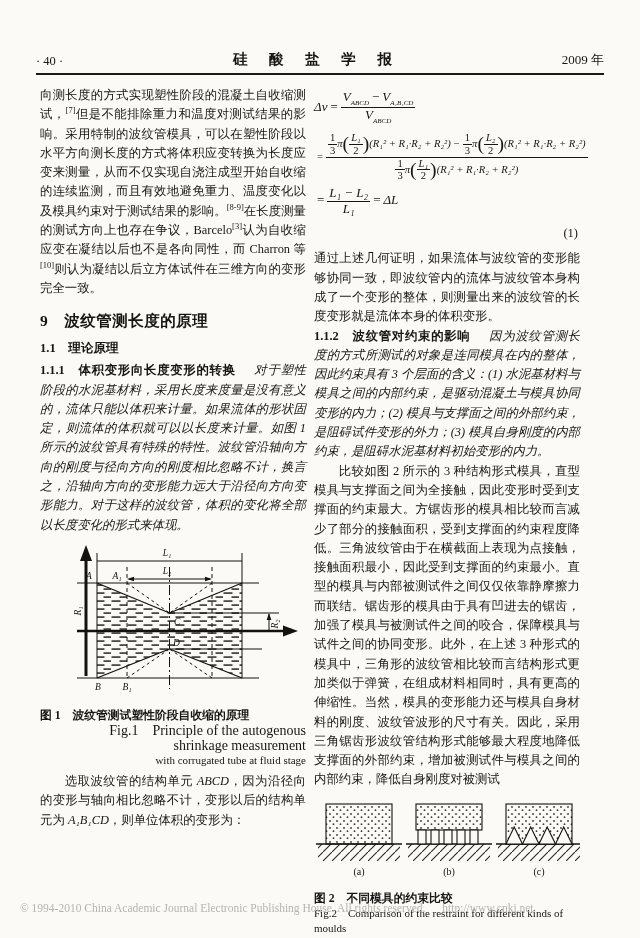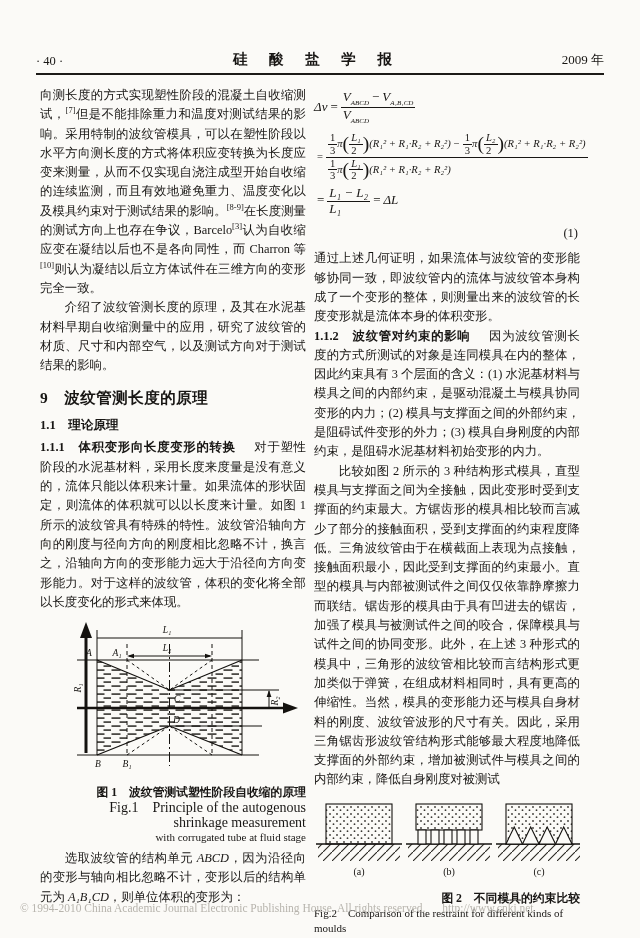--- a/index.html
+++ b/index.html
@@ -13,37 +13,37 @@
   .hdr .year{font-size:13px;}
   
   .col{position:absolute;top:86px;width:266px;}
   .colL{left:40px;}
   .colR{left:314px;}
   p{margin:0;font-size:12.4px;line-height:19.3px;text-align:justify;}
   .ind{text-indent:2em;}
   sup.ref{font-size:8.5px;line-height:0;}
   .it{font-style:italic;}
   .runin-head{font-weight:bold;font-family:Liberation Serif, serif;}
-  .runin-gap{margin-left:1.5em;}
+  .runin-gap{margin-left:1.5em;font-style:italic;}
   .h1sec{font-size:15.5px;font-weight:bold;margin:13px 0 8px 0;letter-spacing:0.5px;}
   .h2sec{font-size:12.6px;font-weight:bold;margin:1px 0 4px 0;}
   
   .eqblock{margin:2px 0 8px 0;font-family:"Liberation Serif","DejaVu Serif",serif;}
   .eq-line{white-space:nowrap;margin:4px 0;font-size:13px;}
   .eq-line2{font-size:10.6px;margin:6px 0 2px 0;}
   .op{font-style:normal;padding:0 3px;}
-  .frac{display:inline-block;vertical-align:middle;line-height:1.12;}
+  .frac{display:inline-block;vertical-align:middle;text-align:center;line-height:1.12;}
   .frac .t{display:block;border-bottom:1px solid #181614;padding:0 2px;}
   .frac .b{display:block;padding:0 2px;}
   sub.ms{font-size:7px;font-style:italic;letter-spacing:0;}
   .bigp{font-style:normal;font-size:185%;vertical-align:middle;line-height:0;font-weight:300;}
   .eq-num{text-align:right;font-size:12.5px;margin:10px 2px 2px 0;}
   
   .figwrap{margin:8px 0 4px 0;text-align:center;}
-  .capzh{font-size:11.8px;font-weight:bold;text-align:right;margin-top:8px;line-height:16px;}
+  .capzh{font-size:11.8px;font-weight:bold;text-align:left;margin-top:8px;line-height:16px;}
   .capen{font-size:14px;line-height:15px;text-align:right;padding-left:20px;}
   .capen2{font-size:11px;line-height:15px;text-align:right;padding-left:58px;}
   .capen-c{font-size:11px;line-height:15px;text-align:left;}
   .flab{font-family:"Liberation Serif","DejaVu Serif",serif;font-style:italic;font-size:9.5px;fill:#14120f;}
   .flab2{font-family:"Liberation Serif","DejaVu Serif",serif;font-size:10px;fill:#14120f;}
   
   .ftr{position:absolute;top:902px;left:20px;width:600px;font-size:11.5px;color:#b7b4ad;}
   .ftr a{color:#b7b4ad;text-decoration:none;}
 </style>
 </head>
@@ -52,21 +52,20 @@
 <div class="page">
 
   <div class="hdr">
     <span class="pgnum">· 40 ·</span>
     <span class="jtitle">硅 酸 盐 学 报</span>
     <span class="year">2009 年</span>
   </div>
 
   <div class="col colL">
     <p><span>向测长度的方式实现塑性阶段的混凝土自收缩测试，</span><sup class="ref">[7]</sup><span>但是不能排除重力和温度对测试结果的影响。采用特制的波纹管模具，可以在塑性阶段以水平方向测长度的方式将体积应变转换为长度应变来测量，从而不仅实现自浇注成型开始自收缩的连续监测，而且有效地避免重力、温度变化以及模具约束对于测试结果的影响。</span><sup class="ref">[8-9]</sup><span>在长度测量的测试方向上也存在争议，Barcelo</span><sup class="ref">[3]</sup><span>认为自收缩应变在凝结以后也不是各向同性，而 Charron 等</span><sup class="ref">[10]</sup><span>则认为凝结以后立方体试件在三维方向的变形完全一致。</span></p>
-    <p class="ind">介绍了波纹管测长度的原理，及其在水泥基材料早期自收缩测量中的应用，研究了波纹管的材质、尺寸和内部空气，以及测试方向对于测试结果的影响。</p>
 
     <div class="h1sec">9　波纹管测长度的原理</div>
     <div class="h2sec">1.1　理论原理</div>
 
     <p><span class="runin-head">1.1.1　体积变形向长度变形的转换</span><span class="runin-gap">对于塑性阶段的水泥基材料，采用长度来度量是没有意义的，流体只能以体积来计量。如果流体的形状固定，则流体的体积就可以以长度来计量。如图 1 所示的波纹管具有特殊的特性。波纹管沿轴向方向的刚度与径向方向的刚度相比忽略不计，换言之，沿轴向方向的变形能力远大于沿径向方向变形能力。对于这样的波纹管，体积的变化将全部以长度变化的形式来体现。</span></p>
 
     <div class="figwrap">
       <svg width="252" height="152" viewBox="0 0 252 152" xmlns="http://www.w3.org/2000/svg">
         <defs>
           <pattern id="p-dash" width="16" height="8" patternUnits="userSpaceOnUse">

